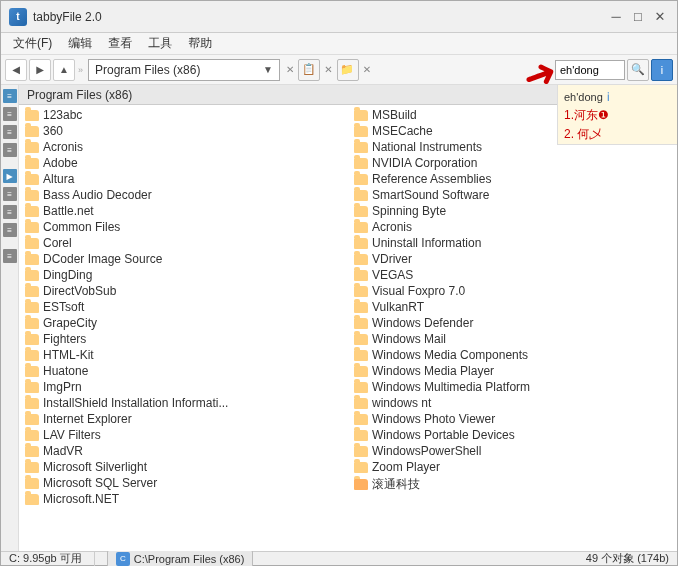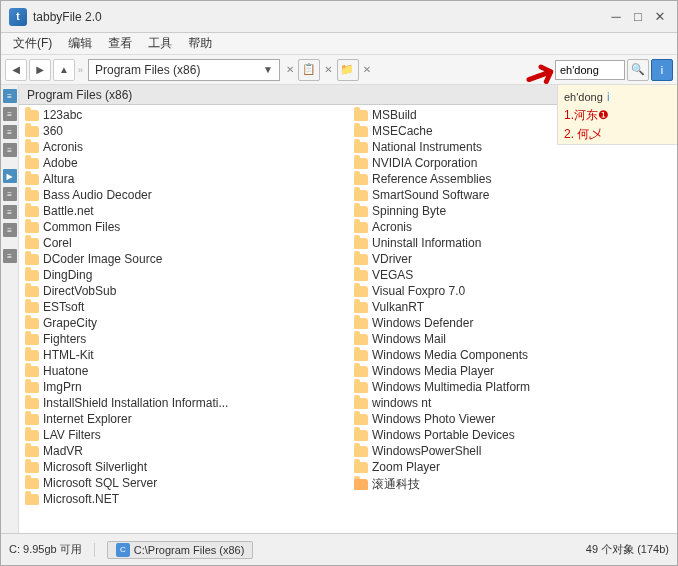--- a/index.html
+++ b/index.html
@@ -248,21 +248,21 @@
       content: '';
       position: absolute;
       top: -3px;
       left: 0;
       width: 6px;
       height: 3px;
       background: #ffd080;
       border-radius: 2px 2px 0 0;
     }
     .status-bar {
-      height: 32px;
+      height: 14px;
       background: #f0f0f0;
       border-top: 1px solid #ccc;
       display: flex;
       align-items: center;
       padding: 0 8px;
       gap: 12px;
       font-size: 11px;
       color: #333;
       flex-shrink: 0;
     }

